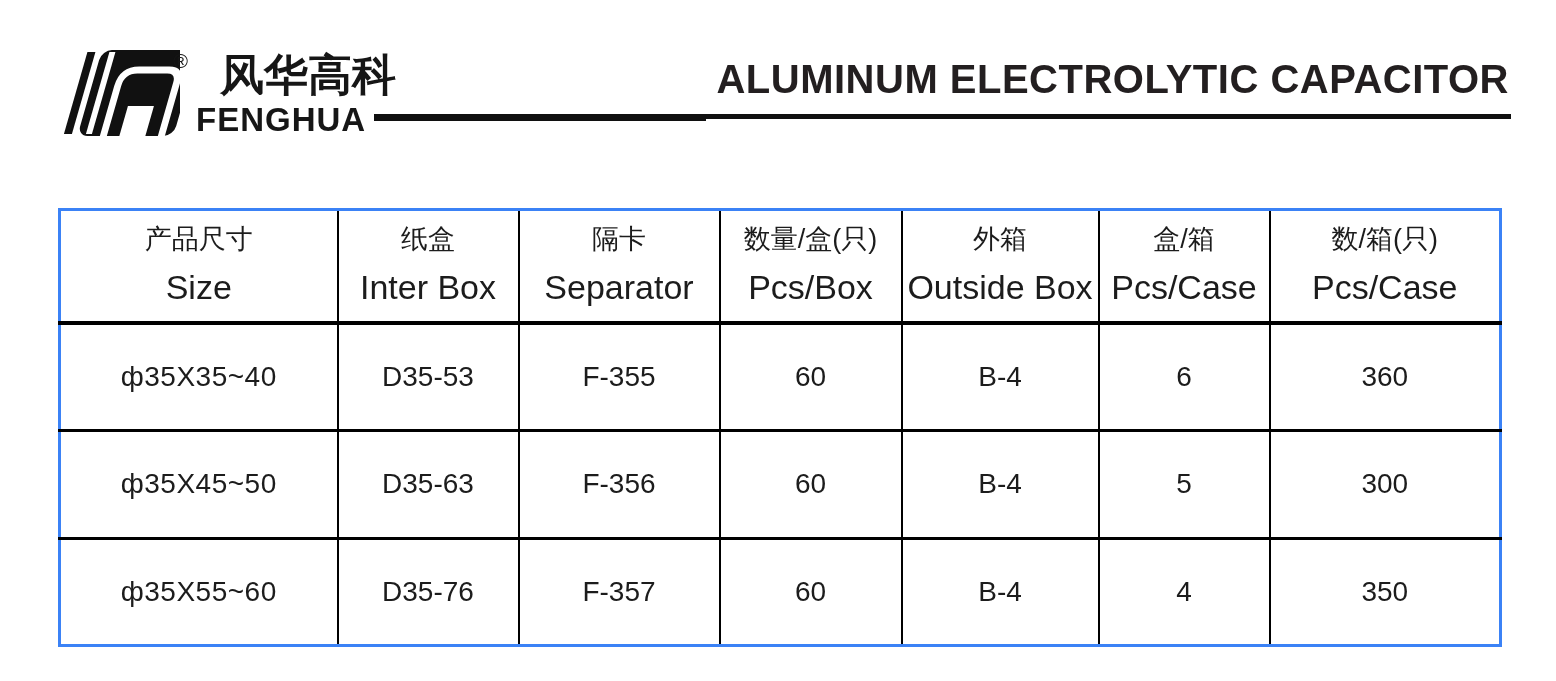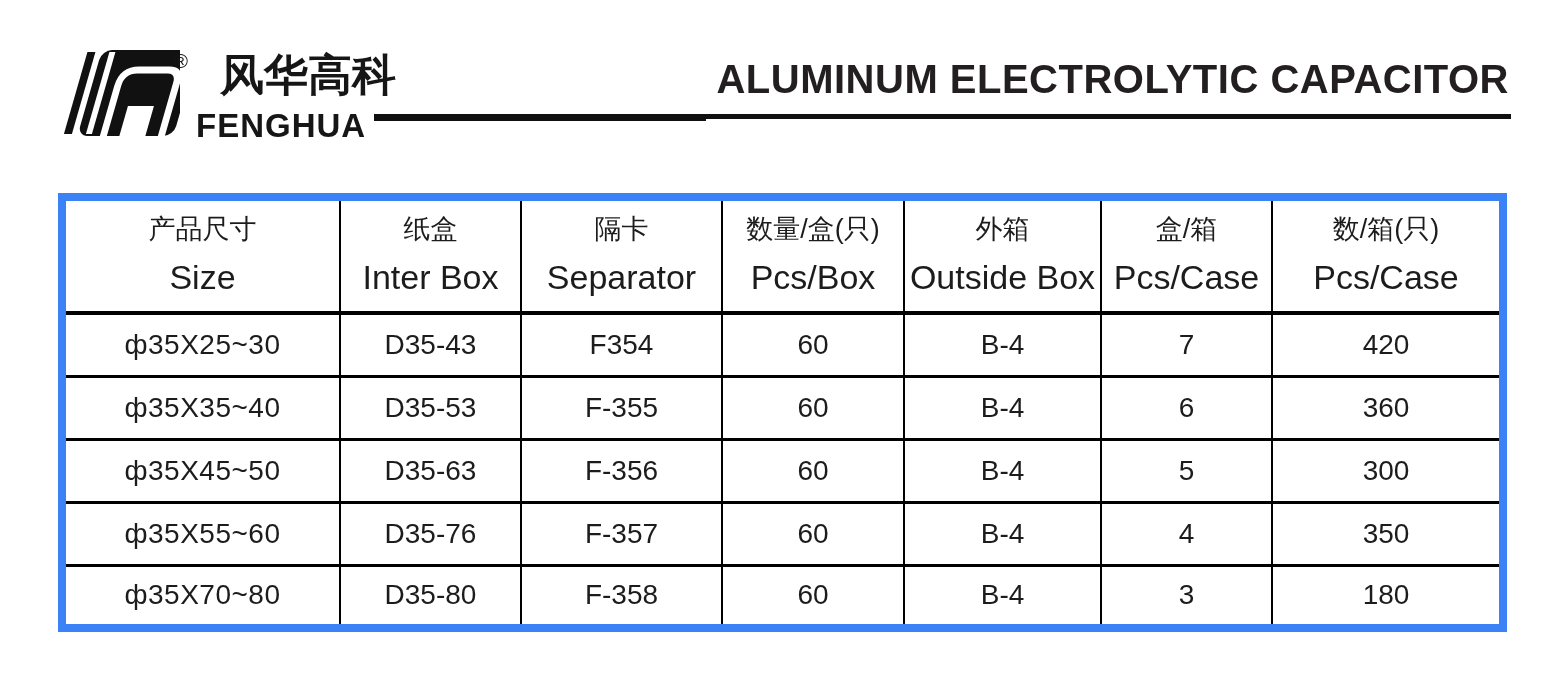--- a/index.html
+++ b/index.html
@@ -28,21 +28,21 @@
   }
   .logo-text { margin-left: 16px; margin-top: 2px; }
   .logo-cn {
     font-size: 44px; font-weight: 700; color: #161616;
     letter-spacing: 0px; line-height: 46px; white-space: nowrap;
     font-family: "Liberation Sans", "DejaVu Sans", sans-serif;
     margin-left: 24px;
   }
   .logo-en {
     font-size: 33px; font-weight: 700; color: #161616;
-    letter-spacing: 1px; line-height: 34px; margin-top: 11px;
+    letter-spacing: 1px; line-height: 34px; margin-top: 5px;
     font-family: "Liberation Sans", sans-serif;
   }
 
   .doc-title {
     position: absolute; top: 57px; right: 47px; margin: 0;
     font-size: 40px; font-weight: 700; color: #231f20;
     letter-spacing: 0.5px; white-space: nowrap;
     font-family: "Liberation Sans", sans-serif;
     text-align: center;
   }
@@ -61,21 +61,21 @@
     width: 1441px; height: 439px;
     border-collapse: collapse; table-layout: fixed;
     background: #ffffff;
   }
   .pack-table th, .pack-table td {
     border-left: 2px solid #000;
     border-right: 2px solid #000;
     text-align: center; vertical-align: middle;
     padding: 0; color: #1c1c1c;
   }
-  .pack-table { border: 8px solid #3b82f6; }
+  .pack-table { border: 3px solid #3b82f6; margin-top: 15px; }
   .pack-table thead tr { height: 97px; }
   .pack-table thead th { border-bottom: 4px solid #000; font-weight: 400; }
   .pack-table tbody tr { height: 57px; }
   .pack-table tbody td { border-top: 3px solid #000; font-size: 28px; }
   .hdr-zh {
     font-size: 27px; line-height: 27px; padding-top: 15px;
     font-family: "Liberation Sans", "DejaVu Sans", sans-serif;
   }
   .hdr-en {
     font-size: 34px; line-height: 28px; padding-top: 20px; padding-bottom: 20px;
@@ -148,29 +148,20 @@
           <div class="hdr-en">Pcs/Case</div>
         </th>
         <th>
           <div class="hdr-zh">数/箱(只)</div>
           <div class="hdr-en">Pcs/Case</div>
         </th>
       </tr>
     </thead>
     <tbody>
       <tr>
-        <td class="cell-size">ф35X25~30</td>
-        <td>D35-43</td>
-        <td>F354</td>
-        <td>60</td>
-        <td>B-4</td>
-        <td>7</td>
-        <td>420</td>
-      </tr>
-      <tr>
         <td class="cell-size">ф35X35~40</td>
         <td>D35-53</td>
         <td>F-355</td>
         <td>60</td>
         <td>B-4</td>
         <td>6</td>
         <td>360</td>
       </tr>
       <tr>
         <td class="cell-size">ф35X45~50</td>
@@ -183,24 +174,15 @@
       </tr>
       <tr>
         <td class="cell-size">ф35X55~60</td>
         <td>D35-76</td>
         <td>F-357</td>
         <td>60</td>
         <td>B-4</td>
         <td>4</td>
         <td>350</td>
       </tr>
-      <tr>
-        <td class="cell-size">ф35X70~80</td>
-        <td>D35-80</td>
-        <td>F-358</td>
-        <td>60</td>
-        <td>B-4</td>
-        <td>3</td>
-        <td>180</td>
-      </tr>
     </tbody>
   </table>
 </div>
 
 </body></html>

